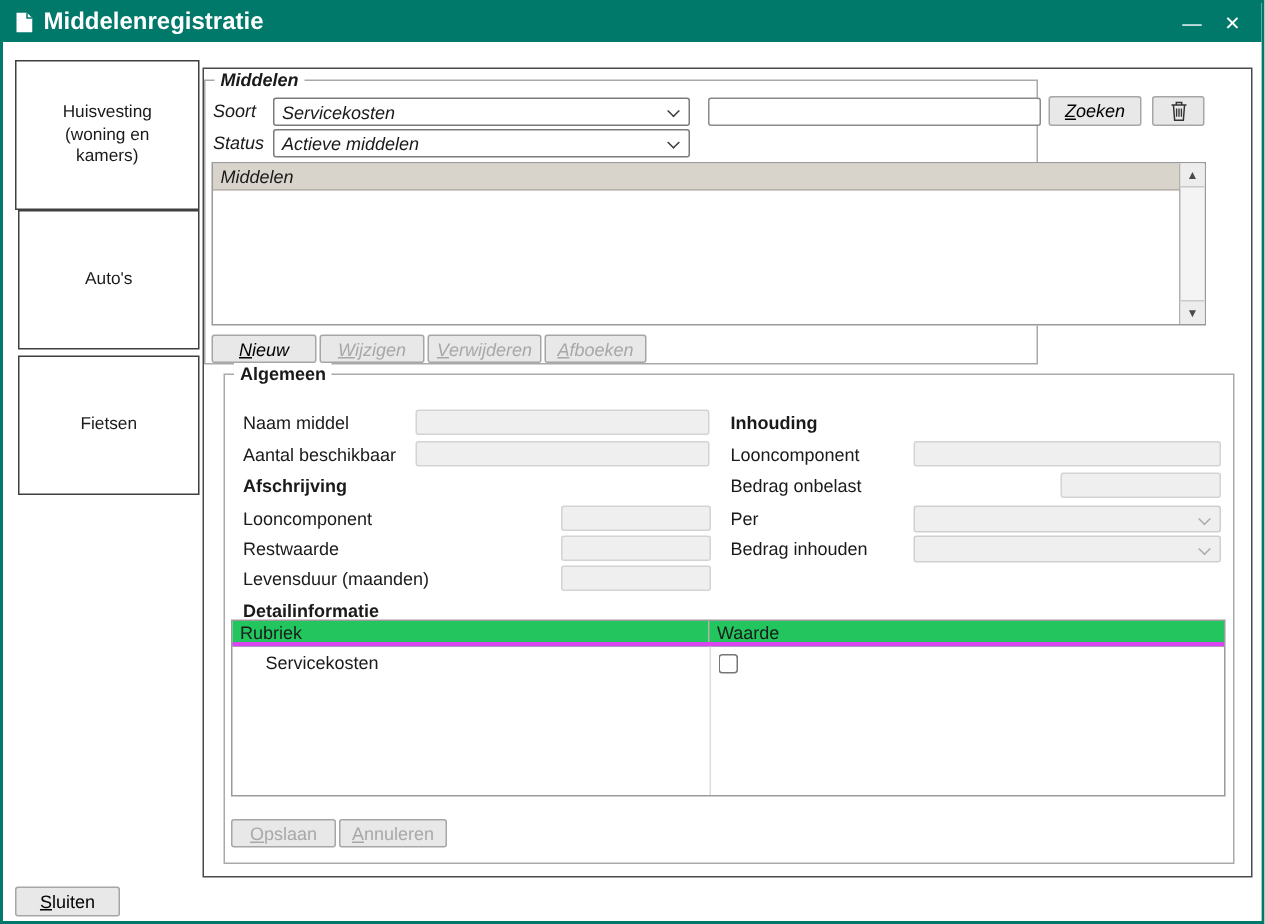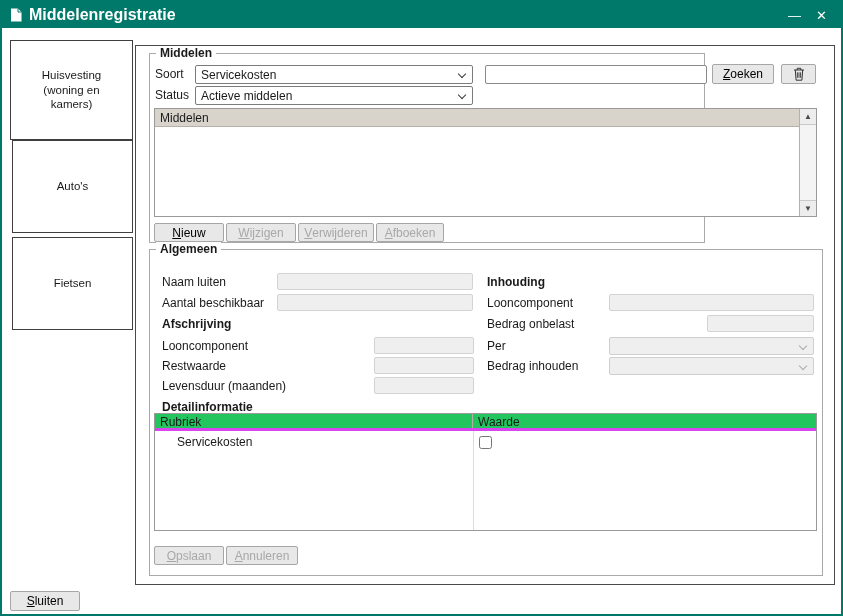--- a/index.html
+++ b/index.html
@@ -82,21 +82,21 @@
     </div>
     <div class="tab" style="left:10px; top:112px; width:121px; height:93px;">
       <span>Auto's</span>
     </div>
     <div class="tab" style="left:10px; top:209px; width:121px; height:93px;">
       <span>Fietsen</span>
     </div>
 
     <div class="panel">
 
-      <div class="group" style="left:13px; top:7px; width:556px; height:190px;">
+      <div class="group" style="left:0; top:7px; width:556px; height:190px;font-style:italic;">
         <span class="group-legend">Middelen</span>
 
         <span class="lbl" style="left:5px; top:13px;">Soort</span>
         <div class="combo" style="left:45px; top:11px; width:278px;">
           <span>Servicekosten</span>
           <span class="chev"></span>
         </div>
 
         <input class="text" style="left: 335px; top: 11px; width: 222px;" type="text" value="">
         <button class="btn" style="left:562px; top:10px; width:62px; height:20px;"><u>Z</u>oeken</button>
@@ -125,21 +125,21 @@
 
         <button class="btn" style="left:4px; top:169px; width:70px;"><u>N</u>ieuw</button>
         <button class="btn disabled" style="left:76px; top:169px; width:70px;"><u>W</u>ijzigen</button>
         <button class="btn disabled" style="left:148px; top:169px; width:76px;"><u>V</u>erwijderen</button>
         <button class="btn disabled" style="left:226px; top:169px; width:68px;"><u>A</u>fboeken</button>
       </div>
 
       <div class="group" style="left:13px; top:203px; width:674px; height:327px;">
         <span class="group-legend">Algemeen</span>
 
-        <span class="lbl" style="left:12px; top:25px;">Naam luiten</span>
+        <span class="lbl" style="left:12px; top:25px;">Naam middel</span>
         <input class="field" style="left: 127px; top: 23px; width: 196px;" type="text" value="">
 
         <span class="lbl" style="left:12px; top:46px;">Aantal beschikbaar</span>
         <input class="field" style="left: 127px; top: 44px; width: 196px;" type="text" value="">
 
         <span class="lbl bold" style="left:12px; top:67px;">Afschrijving</span>
 
         <span class="lbl" style="left:12px; top:89px;">Looncomponent</span>
         <input class="field" style="left: 224px; top: 87px; width: 100px;" type="text" value="">
 

